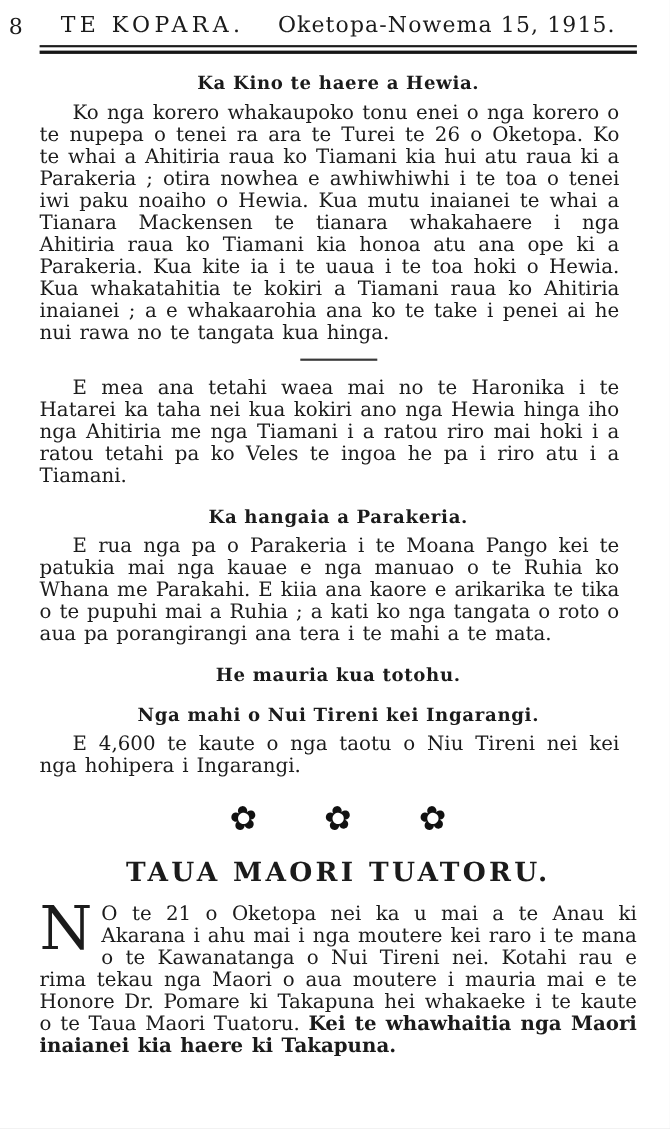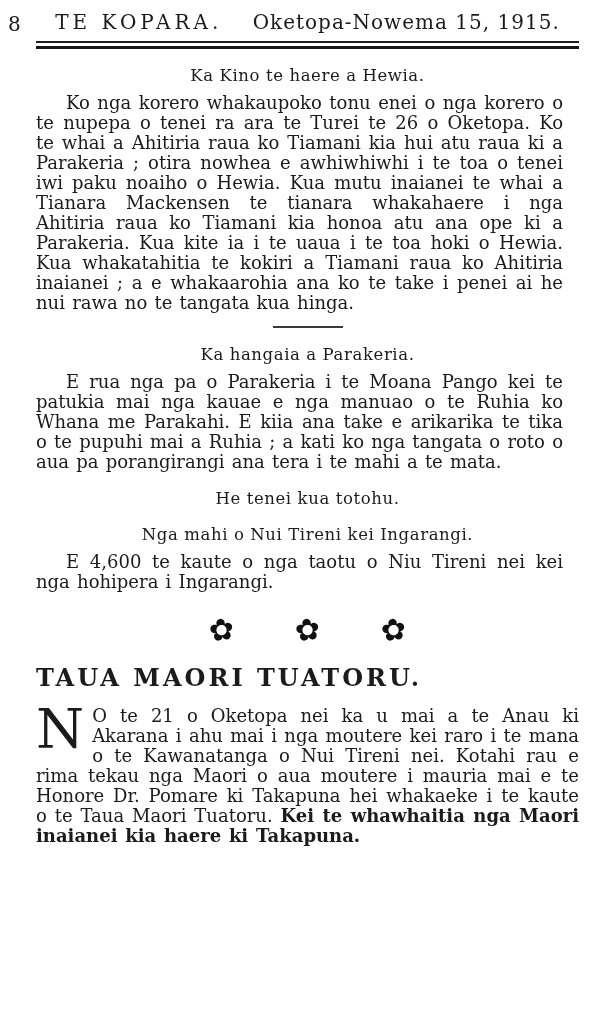--- a/index.html
+++ b/index.html
@@ -25,39 +25,39 @@
   }
   .masthead-title { letter-spacing: 4px; margin-right: 24px; text-align: right; }
   .masthead-date { letter-spacing: 1px; margin-top: 36px; }
   .header-rule {
     margin-top: 3px;
     border-top: 2px solid #1c1c1c;
     height: 3px;
     border-bottom: 3px solid #161616;
   }
   .section-heading {
-    font-size: 16.5px; font-weight: normal; text-align: center;
+    font-size: 16.5px; font-weight: bold; text-align: center;
     letter-spacing: 0.6px; margin: 17px 0 8px 0;
   }
   .body-para {
     font-size: 18px; line-height: 20px; text-align: justify;
     text-indent: 30px; margin: 0 16px 4px 0; word-spacing: 1.5px;
   }
   .section-divider {
     width: 70px; height: 2px; background: #3a3a3a;
     margin: 13px auto 15px auto;
   }
   .ornament-row { text-align: center; margin: 20px 0 4px 0; }
   .flower {
     display: inline-block; margin: 0 28px; font-size: 30px;
     font-family: "DejaVu Sans", sans-serif; color: #111;
     transform: rotate(-8deg);
   }
   .feature-heading {
-    font-size: 24px; font-weight: bold; 
+    font-size: 24px; font-weight: bold; text-align: center;
     letter-spacing: 3px; margin: 16px 0 14px 0;
   }
   .feature-para {
     font-size: 18px; line-height: 20px; text-align: justify;
     margin: 0; word-spacing: 1.5px;
   }
   .drop-cap {
     float: left; font-size: 55px; line-height: 40px;
     padding: 3px 8px 0 0; font-weight: normal;
   }
@@ -76,29 +76,30 @@
         <span class="masthead-date">Oketopa-Nowema 15, 1915.</span>
       </div>
     </div>
     <div class="header-rule"></div>
   </header>
 
   <section>
     <h2 class="section-heading">Ka Kino te haere a Hewia.</h2>
     <p class="body-para">Ko nga korero whakaupoko tonu enei o nga korero o te nupepa o tenei ra ara te Turei te 26 o Oketopa.  Ko te whai a Ahitiria raua ko Tiamani kia hui atu raua ki a Parakeria ; otira nowhea e awhiwhiwhi i te toa o tenei iwi paku noaiho o Hewia.  Kua mutu inaianei te whai a Tianara Mackensen te tianara whakahaere i nga Ahitiria raua ko Tiamani kia honoa atu ana ope ki a Parakeria.  Kua kite ia i te uaua i te toa hoki o Hewia.  Kua whakatahitia te kokiri a Tiamani raua ko Ahitiria inaianei ; a e whakaarohia ana ko te take i penei ai he nui rawa no te tangata kua hinga.</p>
     <div class="section-divider"></div>
+    <p class="body-para">E mea ana tetahi waea mai no te Haronika i te Hatarei ka taha nei kua kokiri ano nga Hewia hinga iho nga Ahitiria me nga Tiamani i a ratou riro mai hoki i a ratou tetahi pa ko Veles te ingoa he pa i riro atu i a Tiamani.</p>
   </section>
 
   <section>
     <h2 class="section-heading">Ka hangaia a Parakeria.</h2>
-    <p class="body-para">E rua nga pa o Parakeria i te Moana Pango kei te patukia mai nga kauae e nga manuao o te Ruhia ko Whana me Parakahi.  E kiia ana take e arikarika te tika o te pupuhi mai a Ruhia ; a kati ko nga tangata o roto o aua pa porangirangi ana tera i te mahi a te mata.</p>
+    <p class="body-para">E rua nga pa o Parakeria i te Moana Pango kei te patukia mai nga kauae e nga manuao o te Ruhia ko Whana me Parakahi.  E kiia ana kaore e arikarika te tika o te pupuhi mai a Ruhia ; a kati ko nga tangata o roto o aua pa porangirangi ana tera i te mahi a te mata.</p>
   </section>
 
   <section>
-    <h2 class="section-heading">He tenei kua totohu.</h2>
+    <h2 class="section-heading">He mauria kua totohu.</h2>
   </section>
 
   <section>
     <h2 class="section-heading">Nga mahi o Nui Tireni kei Ingarangi.</h2>
     <p class="body-para">E 4,600 te kaute o nga taotu o Niu Tireni nei kei nga hohipera i Ingarangi.</p>
   </section>
 
   <div class="ornament-row">
     <span class="flower">✿</span>
     <span class="flower">✿</span>

